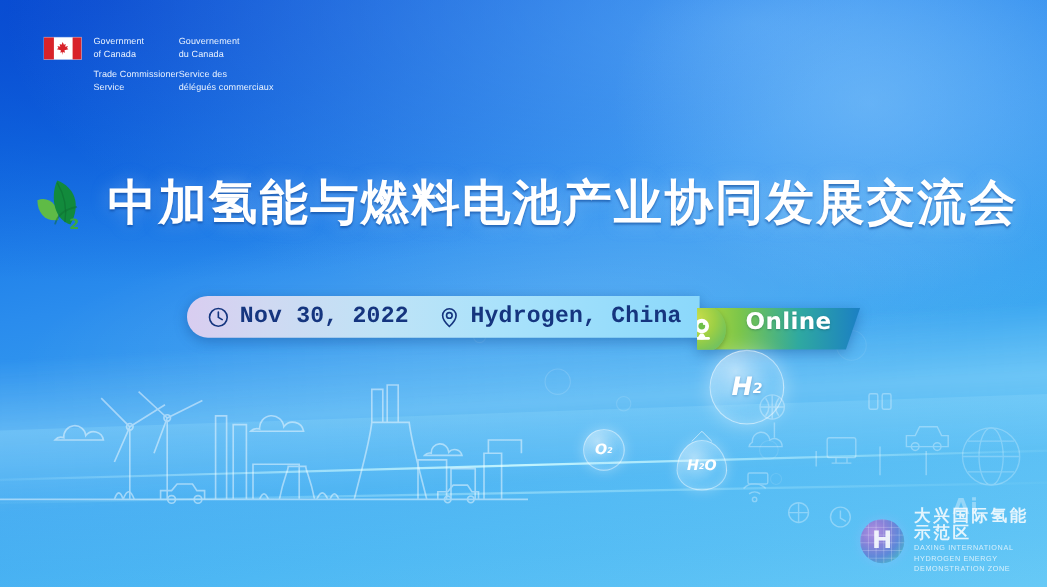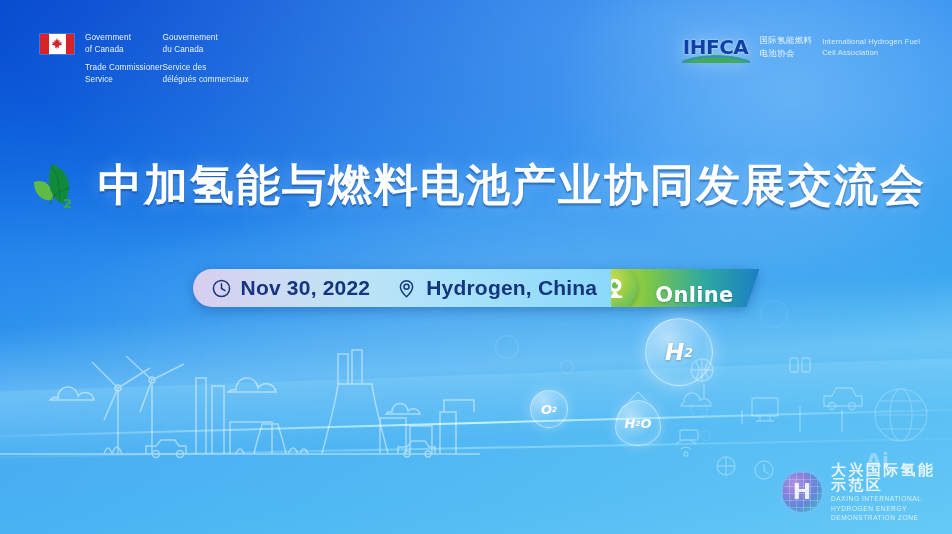--- a/index.html
+++ b/index.html
@@ -68,26 +68,26 @@
     color:#ffffff;letter-spacing:.2px;white-space:nowrap;
     text-shadow:0 2px 2px rgba(8,60,140,.5);}
 
   
   .infobar{position:absolute;top:269px;left:0;right:0;display:flex;justify-content:center;}
   .infowrap{position:relative;display:flex;align-items:stretch;height:38px;
             filter:drop-shadow(0 3px 6px rgba(6,52,120,.35));}
   .pill{display:flex;align-items:center;gap:9px;height:38px;padding:0 16px 0 18px;
     border-radius:19px 0 0 19px;
     background:linear-gradient(90deg,#d9cdf0 0%,#cfd9f2 16%,#bfe3f6 38%,#a9e2fb 62%,#96dcfb 85%,#8bd8fb 100%);}
-  .pill .txt{font-family:Liberation Sans, sans-serif;font-weight:bold;font-size:21px;color:#15357f;
+  .pill .txt{font-family:Liberation Mono, monospace;font-weight:bold;font-size:21px;color:#15357f;
     letter-spacing:.2px;white-space:nowrap;}
   .pill .sep{width:8px;}
-  .onlineband{position:relative;display:flex;align-items:flex-end;height:38px;padding:0 26px 0 44px;margin-left:-2px;
+  .onlineband{position:relative;display:flex;align-items:flex-start;height:38px;padding:0 26px 0 44px;margin-left:-2px;
     background:linear-gradient(90deg,#b7d93a 0%,#7cc64a 26%,#2fa9a0 62%,#1b7fc4 100%);
-    clip-path:polygon(0 0,100% 0,calc(100% - 13px) 100%,0 100%);}
+    clip-path:polygon(0 0,100% 0,calc(100% - 13px) 100%,0 100%);margin-top:11px;}
   .onlineband .txt{font-family:"DejaVu Sans", sans-serif;font-weight:bold;font-size:21px;color:#ffffff;
     letter-spacing:.3px;text-shadow:0 1px 2px rgba(10,70,60,.35);}
   .camcircle{position:absolute;left:-18px;top:50%;transform:translateY(-50%);
     width:44px;height:44px;border-radius:50%;
     background:radial-gradient(circle at 35% 30%, #cfe04b 0%, #9ccf45 45%, #4fb86e 100%);
     display:flex;align-items:center;justify-content:center;
     box-shadow:0 2px 5px rgba(10,70,40,.35);}
 
   
   .mol{position:absolute;display:flex;align-items:center;justify-content:center;
@@ -244,33 +244,20 @@
         </div>
         <div class="gc-col">
           <p>Gouvernement
 du Canada</p>
           <p>Service des
 délégués commerciaux</p>
         </div>
       </div>
     </div>
 
-    <div class="ihfca">
-      <div class="ihfca-mark">
-        <svg class="ihfca-swoosh" viewBox="0 0 68 13">
-          <path d="M0 11 C18 3 50 3 68 11 L68 13 L0 13 Z" fill="#3ea94a" opacity=".9"></path>
-          <path d="M0 12 C18 5 50 5 68 12" stroke="#2e8fd8" stroke-width="1.6" fill="none"></path>
-        </svg>
-        <span class="ihfca-word">IHFCA</span>
-      </div>
-      <div class="ihfca-cn">国际氢能燃料
-电池协会</div>
-      <div class="ihfca-en">International Hydrogen Fuel
-Cell Association</div>
-    </div>
   </div>
 
   <div class="titleblock">
     <div class="t-row">
       <svg class="h2leaf" viewBox="0 0 62 62">
         <path d="M8 26 C18 22 28 30 27 44 C16 46 8 38 8 26 Z" fill="#5fbb46"></path>
         <path d="M26 8 C42 14 48 30 38 48 C24 44 19 24 26 8 Z" fill="#128a3c"></path>
         <path d="M26 10 C33 22 35 34 33 46" stroke="#0d6e30" stroke-width="1.2" fill="none" opacity=".6"></path>
         <path d="M24 48 C26 40 33 34 44 32" stroke="#0d6e30" stroke-width="1.6" fill="none" opacity=".5"></path>
         <text x="37" y="52" font-family="DejaVu Sans, sans-serif" font-size="13" font-weight="bold" fill="#3aa93f">2</text>

